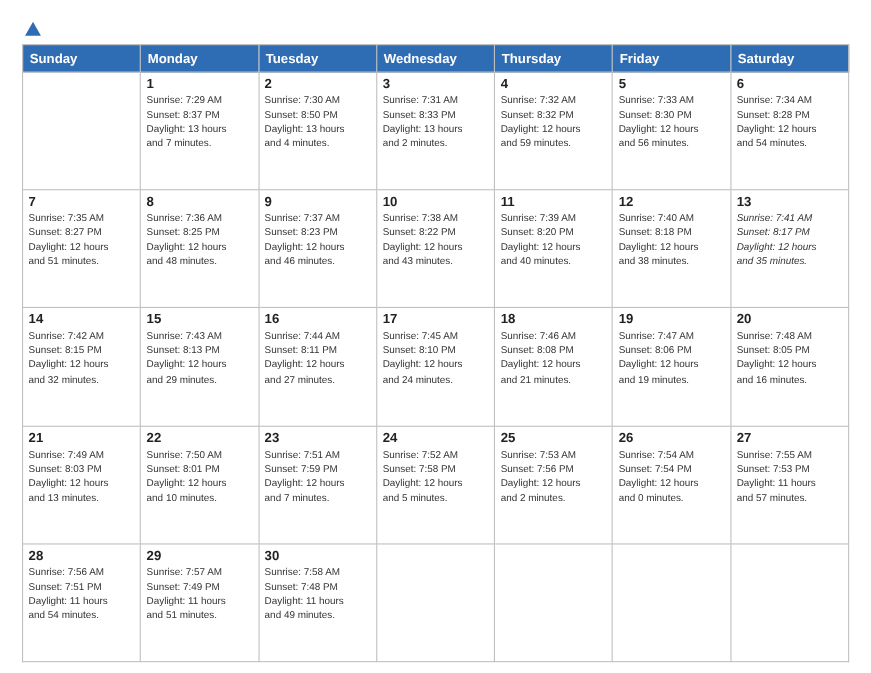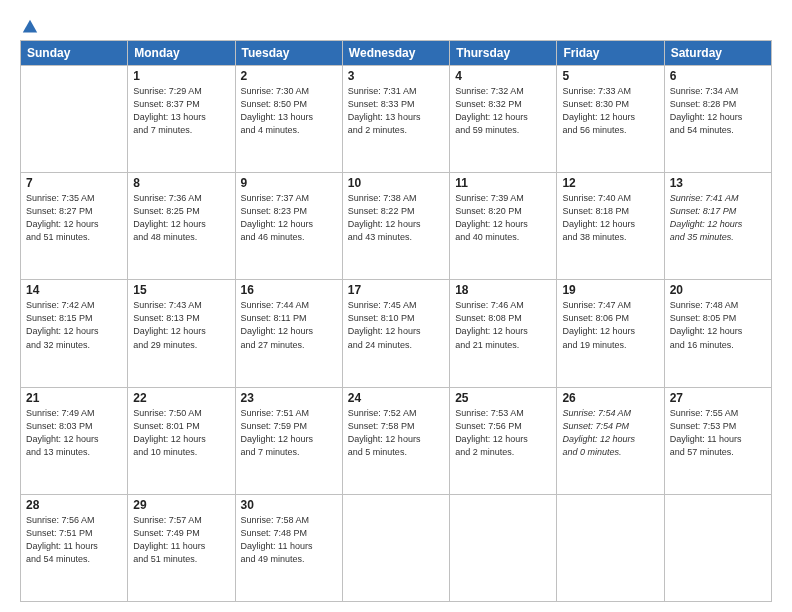--- a/index.html
+++ b/index.html
@@ -308,21 +308,21 @@
           </td>
           <td>
             <span class="day-number">25</span>
             <div class="day-info" style="white-space: pre-line;">Sunrise: 7:53 AM
 Sunset: 7:56 PM
 Daylight: 12 hours
 and 2 minutes.</div>
           </td>
           <td>
             <span class="day-number">26</span>
-            <div class="day-info" style="white-space: pre-line; font-style: italic;">Sunrise: 7:54 AM
+            <div class="day-info" style="white-space: pre-line;">Sunrise: 7:54 AM
 Sunset: 7:54 PM
 Daylight: 12 hours
 and 0 minutes.</div>
           </td>
           <td>
             <span class="day-number">27</span>
             <div class="day-info" style="white-space: pre-line;">Sunrise: 7:55 AM
 Sunset: 7:53 PM
 Daylight: 11 hours
 and 57 minutes.</div>

